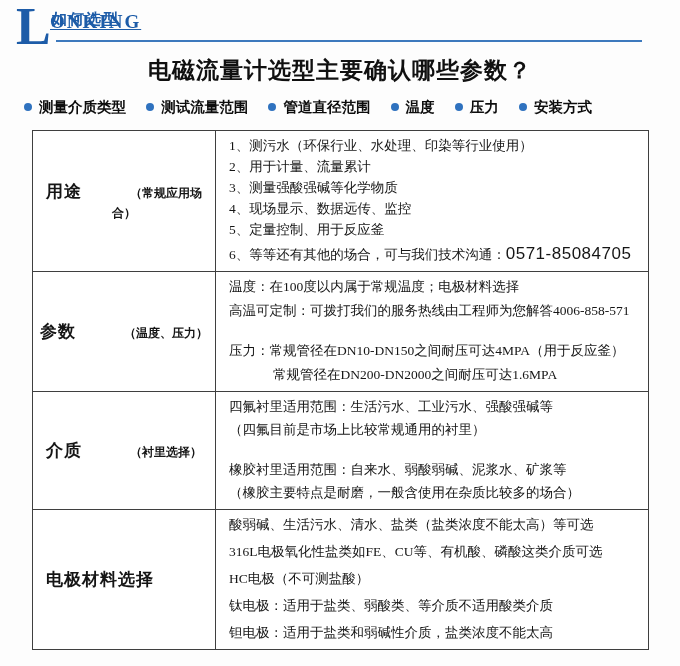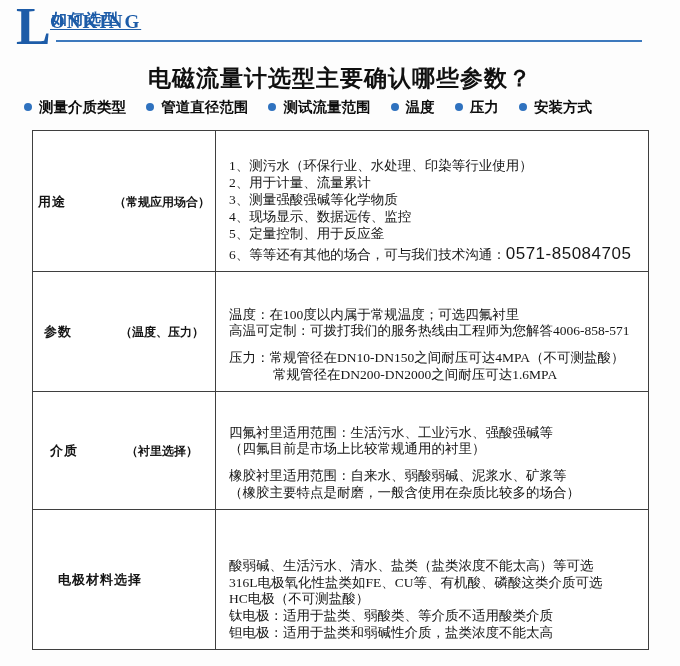--- a/index.html
+++ b/index.html
@@ -41,21 +41,21 @@
   .header-rule{
     position:absolute;left:56px;top:40px;width:586px;height:0;
     border-top:2px solid #3d79bd;
   }
 
   
   .page-title{
     position:absolute;left:0;top:52px;width:680px;height:38px;
     text-align:center;
     font-size:23px;font-weight:bold;letter-spacing:1px;
-    line-height:38px;color:#101010;margin-top:8px;
+    line-height:38px;color:#101010;
   }
 
   
   .criteria{
     position:absolute;left:0;top:94px;width:616px;height:26px;
     display:flex;justify-content:space-between;align-items:center;
     padding:0 24px;
   }
   .criterion{display:flex;align-items:center;white-space:nowrap;}
   .dot{
@@ -76,25 +76,25 @@
   .row-usage{height:141px;}
   .row-params{height:120px;}
   .row-medium{height:118px;}
   .row-electrode{height:139px;}
   .tlabel{
     width:183px;flex:0 0 183px;
     border-right:1px solid var(--border,#3f3f3f);
     display:flex;align-items:center;justify-content:center;
     text-align:center;padding:4px;
   }
-  .lab-main{font-size:13px;font-weight:bold;letter-spacing:1px;}
+  .lab-main{font-size:17px;font-weight:bold;letter-spacing:1px;}
   .lab-note{font-size:12px;font-weight:bold;margin-left:48px;}
   .tcontent{
     flex:1;display:flex;flex-direction:column;
-    justify-content:flex-end;
+    justify-content:space-between;
     padding:7px 6px 7px 13px;
   }
   .cline{font-size:13.5px;line-height:1.25;white-space:nowrap;}
   .cline.indent{padding-left:44px;}
   .vgap{height:10px;flex:0 0 auto;}
   .phone{
     font-family:"Liberation Sans","DejaVu Sans",sans-serif;
     font-size:17px;letter-spacing:0.5px;
   }
 </style>
@@ -112,25 +112,25 @@
 
 <div class="page-title">电磁流量计选型主要确认哪些参数？</div>
 
 <div class="criteria">
   <div class="criterion">
     <span class="dot"></span>
     <span class="criterion-label">测量介质类型</span>
   </div>
   <div class="criterion">
     <span class="dot"></span>
+    <span class="criterion-label">测试流量范围</span>
+  </div>
+  <div class="criterion">
+    <span class="dot"></span>
     <span class="criterion-label">管道直径范围</span>
-  </div>
-  <div class="criterion">
-    <span class="dot"></span>
-    <span class="criterion-label">测试流量范围</span>
   </div>
   <div class="criterion">
     <span class="dot"></span>
     <span class="criterion-label">温度</span>
   </div>
   <div class="criterion">
     <span class="dot"></span>
     <span class="criterion-label">压力</span>
   </div>
   <div class="criterion">
@@ -157,24 +157,24 @@
     </div>
   </div>
 
   <div class="trow row-params">
     <div class="tlabel">
       <span>
         <span class="lab-main">参数</span><span class="lab-note">（温度、压力）</span>
       </span>
     </div>
     <div class="tcontent">
-      <div class="cline">温度：在100度以内属于常规温度；可选四氟衬里</div>
+      <div class="cline">温度：在100度以内属于常规温度；电极材料选择</div>
       <div class="cline">高温可定制：可拨打我们的服务热线由工程师为您解答4006-858-571</div>
       <div class="vgap"></div>
-      <div class="cline">压力：常规管径在DN10-DN150之间耐压可达4MPA（不可测盐酸）</div>
+      <div class="cline">压力：常规管径在DN10-DN150之间耐压可达4MPA（用于反应釜）</div>
       <div class="cline indent">常规管径在DN200-DN2000之间耐压可达1.6MPA</div>
     </div>
   </div>
 
   <div class="trow row-medium">
     <div class="tlabel">
       <span>
         <span class="lab-main">介质</span><span class="lab-note">（衬里选择）</span>
       </span>
     </div>

